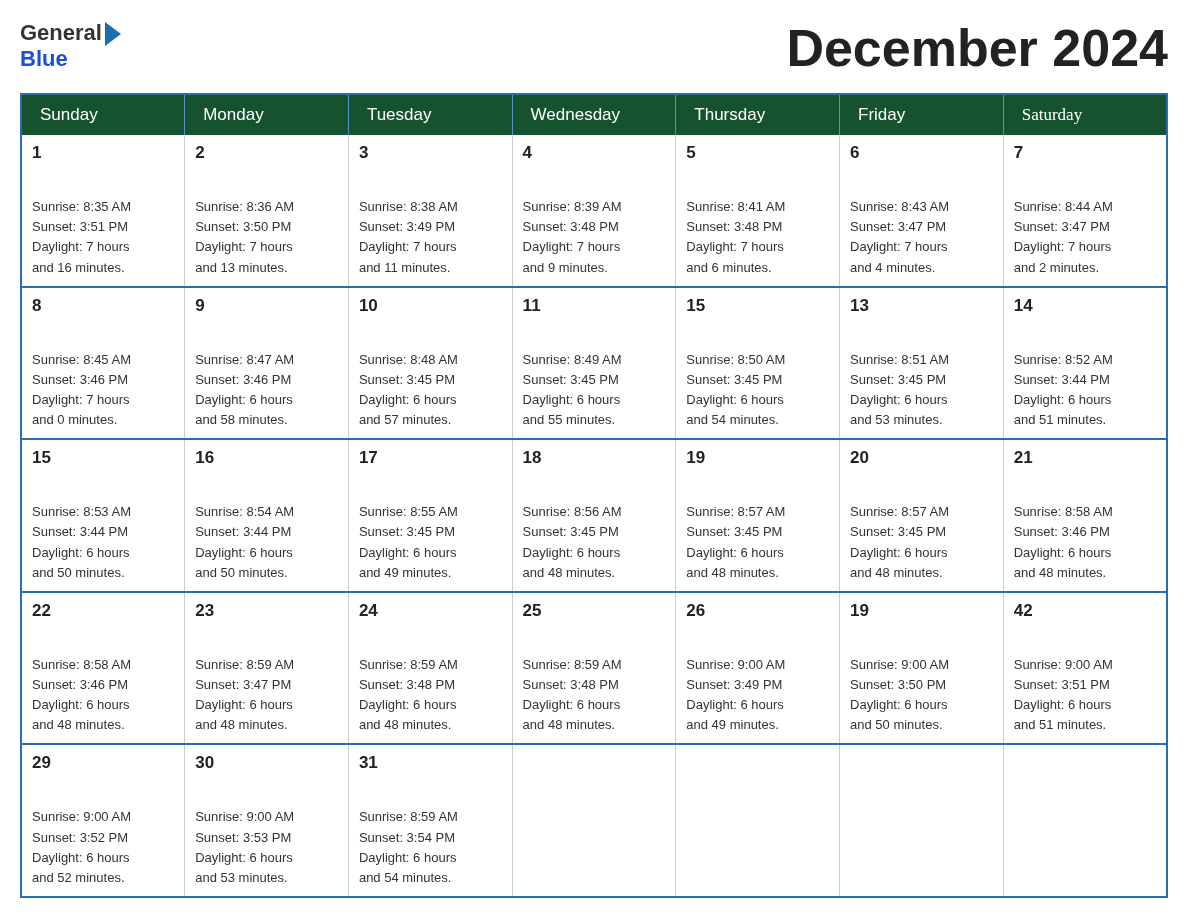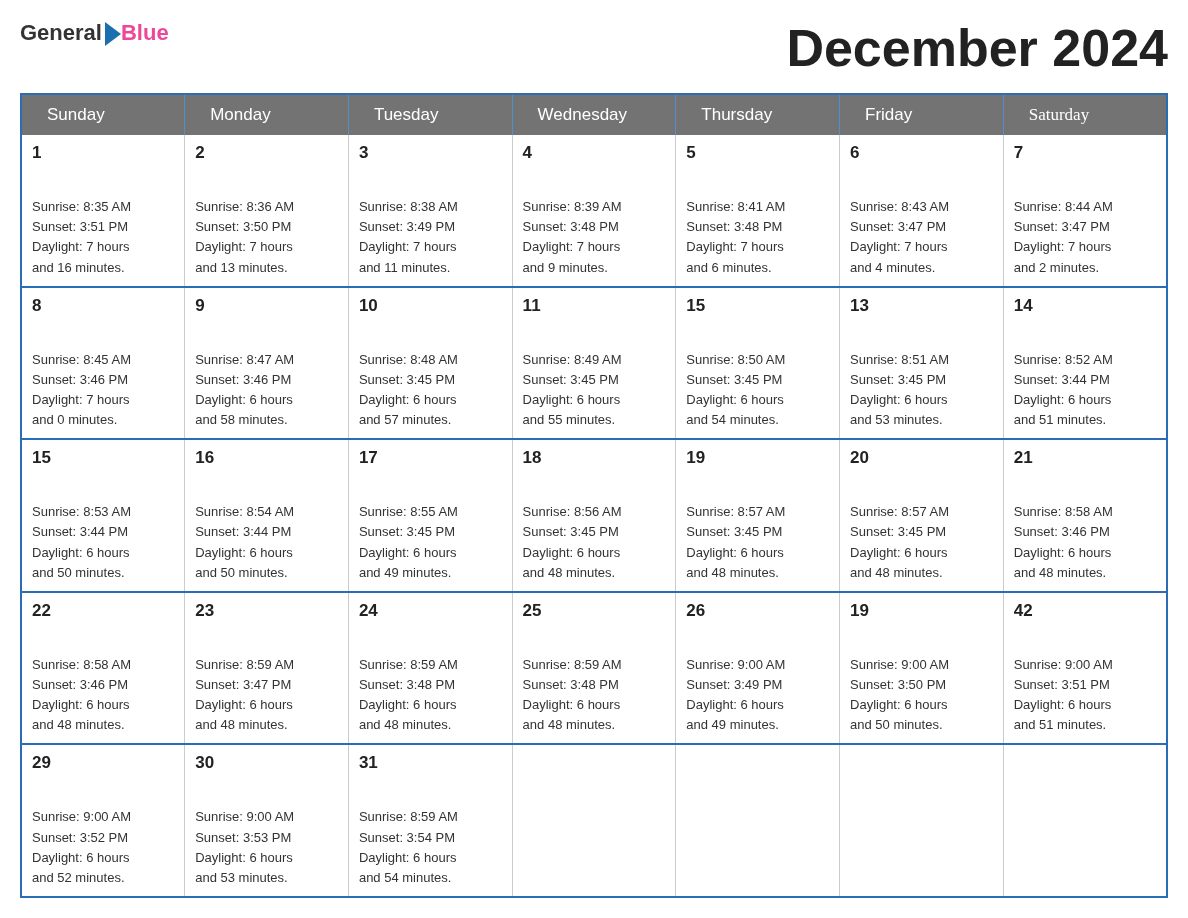--- a/index.html
+++ b/index.html
@@ -17,21 +17,21 @@
       margin-bottom: 16px;
     }
     .logo-text-general {
       font-size: 22px;
       font-weight: bold;
       color: #333;
     }
     .logo-text-blue {
       font-size: 22px;
       font-weight: bold;
-      color: #ec4899;
+      color: #1d4ed8;
     }
     .title-area {
       text-align: right;
       margin-left: 16px;
     }
     .month-title {
       font-size: 52px;
       font-weight: bold;
       color: #222;
       line-height: 1.1;
@@ -40,23 +40,23 @@
       font-size: 22px;
       color: #444;
       margin-top: 4px;
     }
     .calendar {
       width: 100%;
       border-collapse: collapse;
       border: 2px solid #2a6db5;
     }
     .calendar th {
-      background-color: #737373;
+      background-color: #14532d;
       color: #fff;
-      padding: 10px 25px;
+      padding: 10px 18px;
       text-align: left;
       font-size: 17px;
       font-weight: normal;
       border-right: 1px solid #5090cc;
     }
     .calendar th:last-child { border-right: none; font-family: Liberation Serif, serif; }
     .calendar td {
       vertical-align: top;
       padding: 8px 10px;
       border-right: 1px solid #ccc;
@@ -79,21 +79,21 @@
       line-height: 1.55;
       font-size: 13px;
       color: #333;
       margin-top: 34px;
     }
     .empty-cell {
       background: #fff;
     }
     .logo-wrapper {
       display: flex;
-      flex-direction: row;
+      flex-direction: column;
       align-items: flex-start;
     }
     .logo-line1 {
       display: flex;
       align-items: center;
     }
     .logo-arrow {
       display: inline-block;
       width: 0;
       height: 0;

